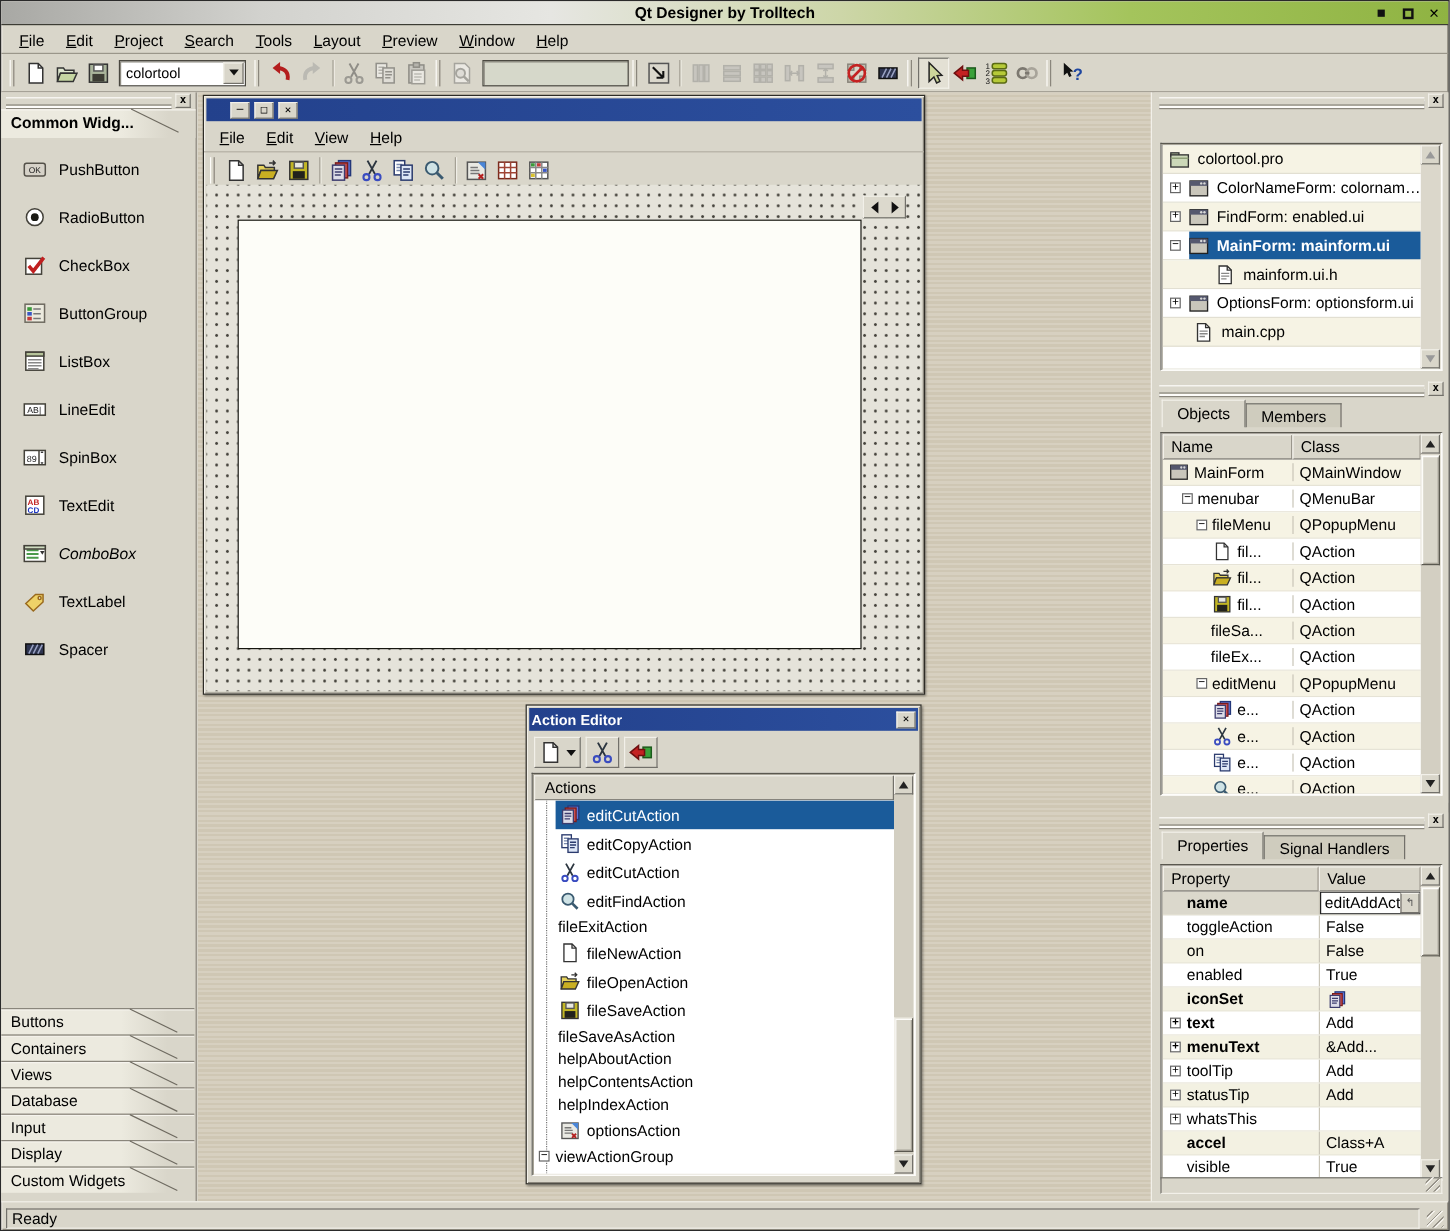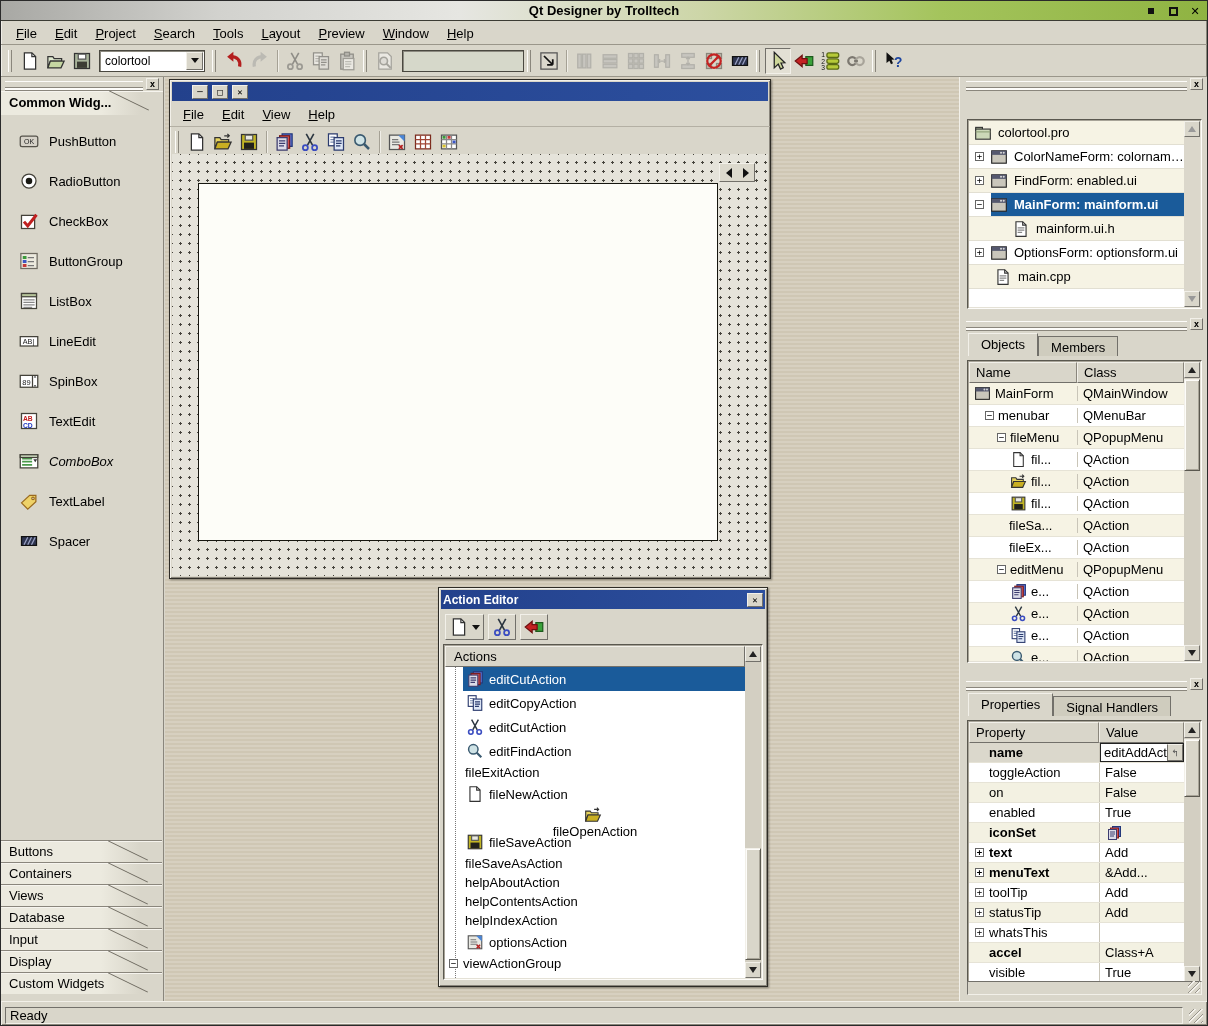--- a/index.html
+++ b/index.html
@@ -792,21 +792,21 @@
                 <span class="rowfill"></span>
                 <span style="width: 20px; flex: 0 0 auto; position: relative;"></span>
                 <span class="icn" style="width: 20px; height: 18px;">
                   <svg viewBox="0 0 16 16" xmlns="http://www.w3.org/2000/svg">
                     <path d="M3.5 1.5h6l3 3v10h-9z" fill="#fff" stroke="#333"></path>
                     <path d="M9.5 1.5v3h3" fill="none" stroke="#333"></path>
                   </svg>
                 </span>
                 <span class="lbl">fileNewAction</span>
               </div>
-              <div class="ae-row" style="height: 24px; flex-direction: column;">
+              <div class="ae-row" style="height: 24px;">
                 <span class="rowfill"></span>
                 <span style="width: 20px; flex: 0 0 auto; position: relative;"></span>
                 <span class="icn" style="width: 20px; height: 18px;">
                   <svg viewBox="0 0 16 16" xmlns="http://www.w3.org/2000/svg">
                     <path d="M1.5 13.5v-9h4l1 1.5h6v2h-9l-2 5.5z" fill="#e6d35c" stroke="#333"></path>
                     <path d="M3.5 8h11l-2.5 5.5H1.5z" fill="#c9af22" stroke="#333"></path>
                     <path d="M9 3h4m-1.5-1.5L13 3l-1.5 1.5" stroke="#333" fill="none"></path>
                   </svg>
                 </span>
                 <span class="lbl">fileOpenAction</span>

